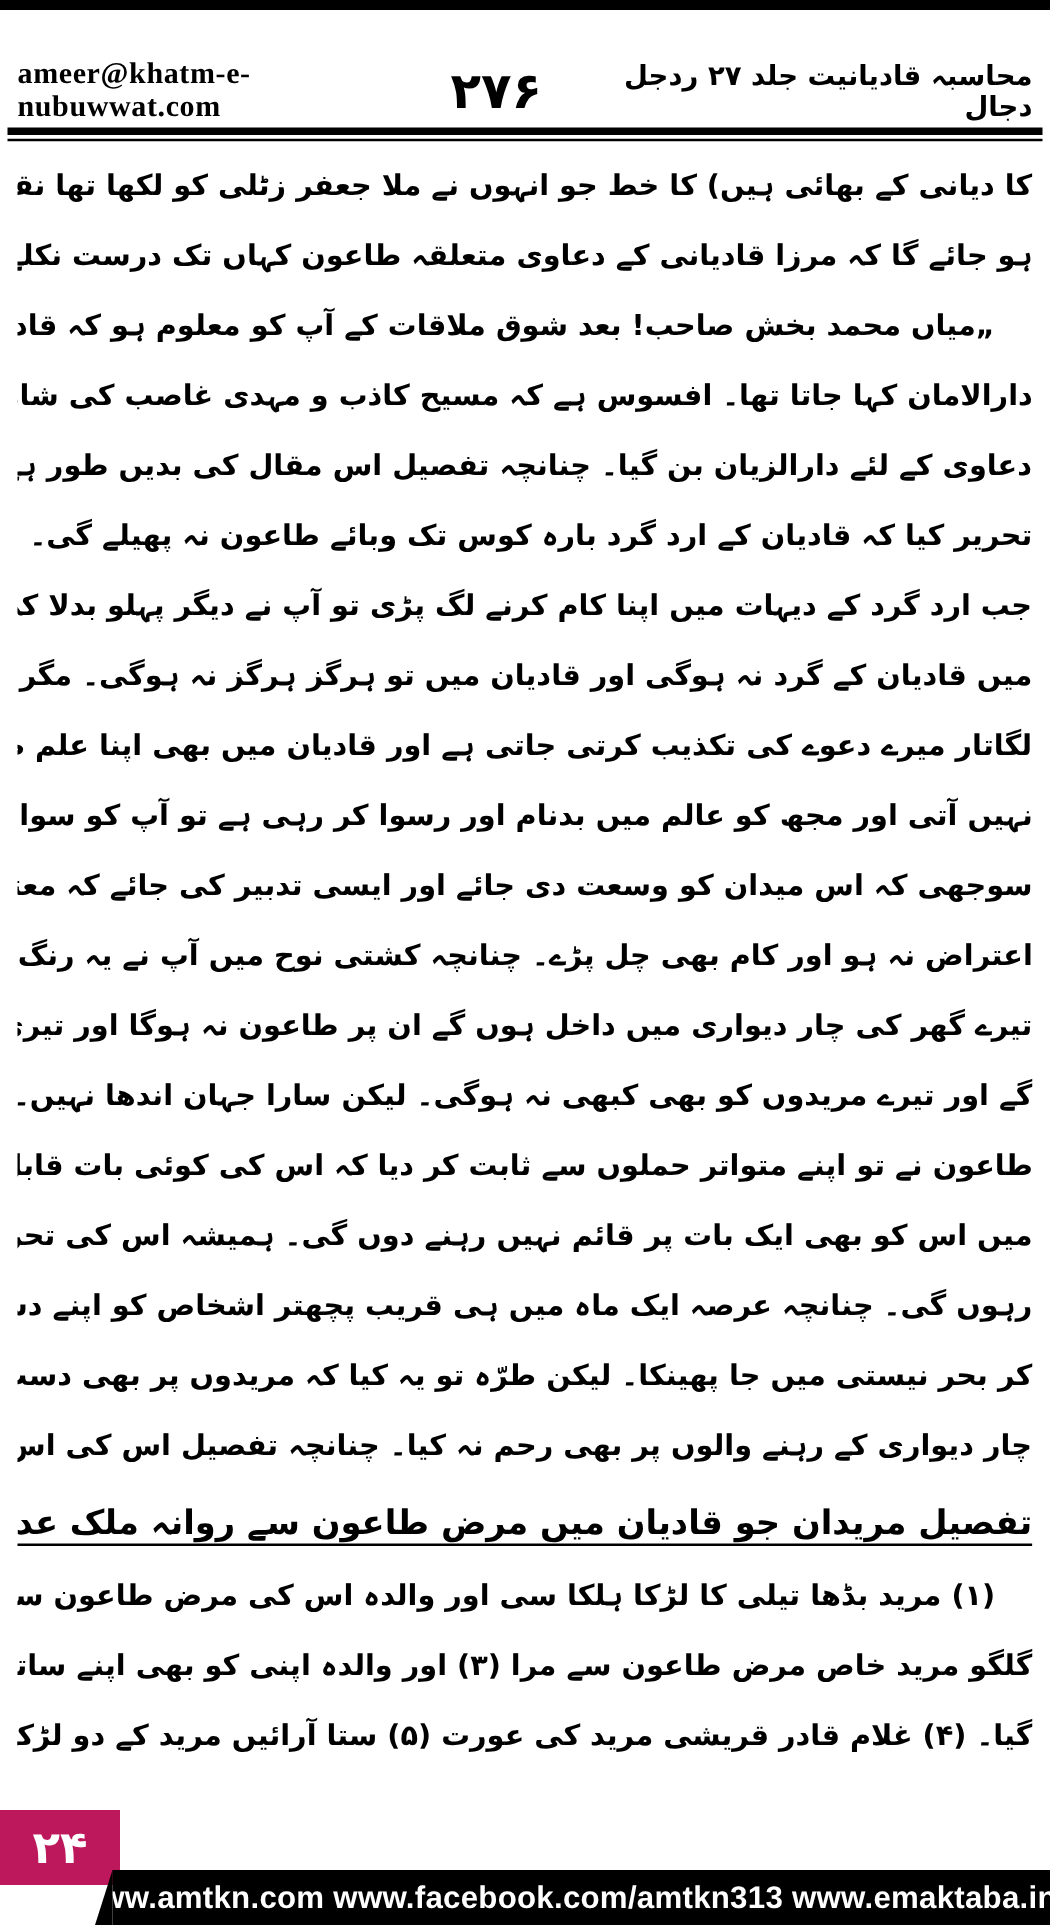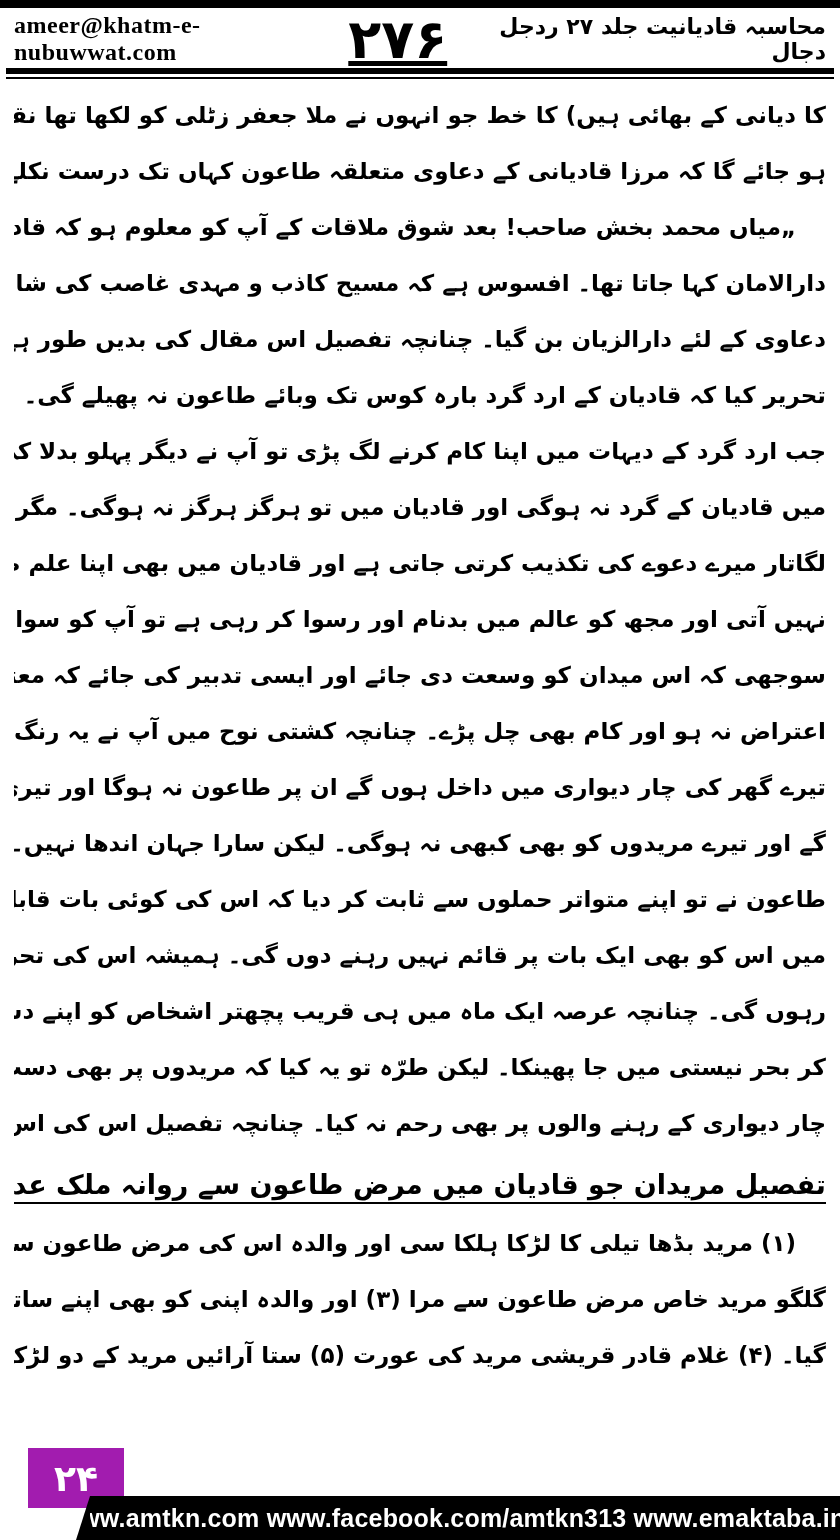--- a/index.html
+++ b/index.html
@@ -8,29 +8,29 @@
     width:840px;height:1540px;
     margin:0 auto;
     background:#ffffff;
     overflow:hidden;
     font-family:"DejaVu Sans",sans-serif;
     color:#000;
   }
   .top-border{height:8px;background:#000;width:100%;}
   .header{
     display:flex;align-items:center;justify-content:space-between;
-    padding:6px 14px 2px 14px;height:58px;box-sizing:border-box;
+    padding:6px 14px 2px 14px;height:58px;box-sizing:border-box;margin-top:34px;
   }
   .header-email{
     font-family:"Liberation Serif",serif;
     font-weight:bold;font-size:24px;letter-spacing:0.5px;
   }
   .header-pagenum{
-    font-weight:bold;font-size:54px;direction:rtl;
-    margin-left:30px;margin-right:40px;text-decoration:underline;
+    font-weight:bold;font-size:40px;direction:rtl;
+    margin-left:30px;margin-right:40px;
   }
   .header-title{
     direction:rtl;font-weight:bold;font-size:22px;text-align:right;
   }
   .divider{
     margin:2px 6px 6px 6px;
     border-top:6px solid #000;
     border-bottom:2px solid #000;
     height:3px;
   }
@@ -48,22 +48,22 @@
     font-size:27px;font-weight:bold;
     line-height:60px;margin:4px 14px 0 14px;
     text-align:justify;text-align-last:justify;
     text-decoration:underline;
     text-underline-offset:8px;
     white-space:nowrap;overflow:hidden;
   }
   .list-lines{padding:0 14px;}
   .footer-pagenum-box{
     position:absolute;left:0;bottom:32px;
-    width:96px;height:60px;background:#a21caf;
-    display:flex;align-items:center;justify-content:center;margin-left:28px;
+    width:96px;height:60px;background:#be185d;
+    display:flex;align-items:center;justify-content:center;
   }
   .footer-pagenum{
     color:#fff;font-weight:bold;font-size:36px;direction:rtl;
   }
   .footer-bar{
     position:absolute;left:90px;right:0;bottom:0;height:44px;
     background:#000;
     display:flex;align-items:center;justify-content:center;
   }
   .footer-bar:before{

